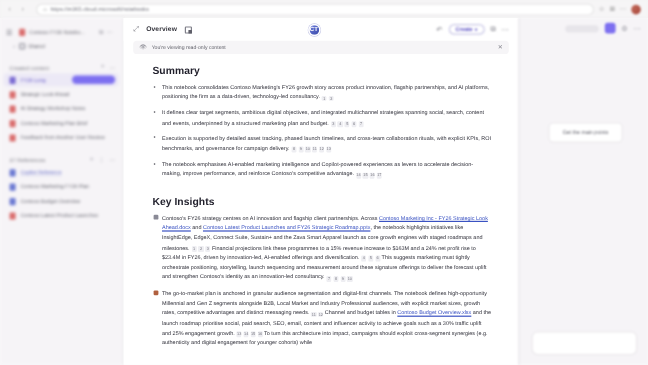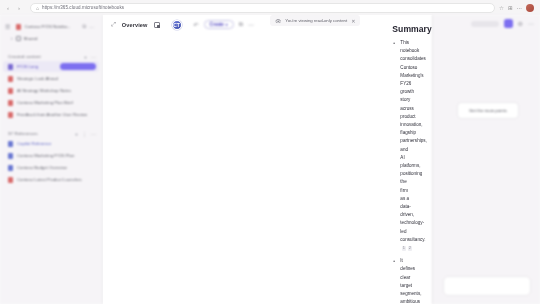--- a/index.html
+++ b/index.html
@@ -136,21 +136,21 @@
   .sb-link-text {
     font-size: 4.3px; color: #5b63c4;
     white-space: nowrap; overflow: hidden; flex: 1;
     text-decoration: underline;
   }
 
   
   .main {
     flex: 1; height: 289px;
     background: #ffffff;
-    display: flex; 
+    display: flex; flex-direction: column;
     position: relative;
   }
 
   .topbar {
     height: 19px;
     display: flex; align-items: center;
     padding: 0 8px;
     background: #ffffff;
     gap: 6px;
   }
@@ -446,20 +446,21 @@
           <span>It defines clear target segments, ambitious digital objectives, and integrated multichannel strategies spanning social, search, content and events, underpinned by a structured marketing plan and budget.</span><span class="cites"><span class="cite">3</span><span class="cite">4</span><span class="cite">5</span><span class="cite">6</span><span class="cite">7</span></span>
         </li>
         <li>
           <span>Execution is supported by detailed asset tracking, phased launch timelines, and cross-team collaboration rituals, with explicit KPIs, ROI benchmarks, and governance for campaign delivery.</span><span class="cites"><span class="cite">8</span><span class="cite">9</span><span class="cite">10</span><span class="cite">11</span><span class="cite">12</span><span class="cite">13</span></span>
         </li>
         <li>
           <span>The notebook emphasises AI-enabled marketing intelligence and Copilot-powered experiences as levers to accelerate decision-making, improve performance, and reinforce Contoso's competitive advantage.</span><span class="cites"><span class="cite">14</span><span class="cite">15</span><span class="cite">16</span><span class="cite">17</span></span>
         </li>
       </ul>
 
+      <h2 class="sec-title second">Key Insights</h2>
 
       <p class="para">
         <span class="para-ic ic-doc"></span><span>Contoso's FY26 strategy centres on AI innovation and flagship client partnerships. Across <a class="doclink">Contoso Marketing Inc - FY26 Strategic Look Ahead.docx</a> and <a class="doclink">Contoso Latest Product Launches and FY26 Strategic Roadmap.pptx</a>, the notebook highlights initiatives like InsightEdge, EdgeX, Connect Suite, Sustain+ and the Zava Smart Apparel launch as core growth engines with staged roadmaps and milestones.<span class="cites"><span class="cite">1</span><span class="cite">2</span><span class="cite">3</span></span> Financial projections link these programmes to a 15% revenue increase to $163M and a 24% net profit rise to $23.4M in FY26, driven by innovation-led, AI-enabled offerings and diversification.<span class="cites"><span class="cite">4</span><span class="cite">5</span><span class="cite">6</span></span> This suggests marketing must tightly orchestrate positioning, storytelling, launch sequencing and measurement around these signature offerings to deliver the forecast uplift and strengthen Contoso's identity as an innovation-led consultancy.<span class="cites"><span class="cite">7</span><span class="cite">8</span><span class="cite">9</span><span class="cite">10</span></span></span>
       </p>
 
       <p class="para">
         <span class="para-ic ic-sheet"></span><span>The go-to-market plan is anchored in granular audience segmentation and digital-first channels. The notebook defines high-opportunity Millennial and Gen Z segments alongside B2B, Local Market and Industry Professional audiences, with explicit market sizes, growth rates, competitive advantages and distinct messaging needs.<span class="cites"><span class="cite">11</span><span class="cite">12</span></span> Channel and budget tables in <a class="doclink">Contoso Budget Overview.xlsx</a> and the launch roadmap prioritise social, paid search, SEO, email, content and influencer activity to achieve goals such as a 30% traffic uplift and 25% engagement growth.<span class="cites"><span class="cite">13</span><span class="cite">14</span><span class="cite">15</span><span class="cite">16</span></span> To turn this architecture into impact, campaigns should exploit cross-segment synergies (e.g. authenticity and digital engagement for younger cohorts) while</span>
       </p>
 
     </div>

